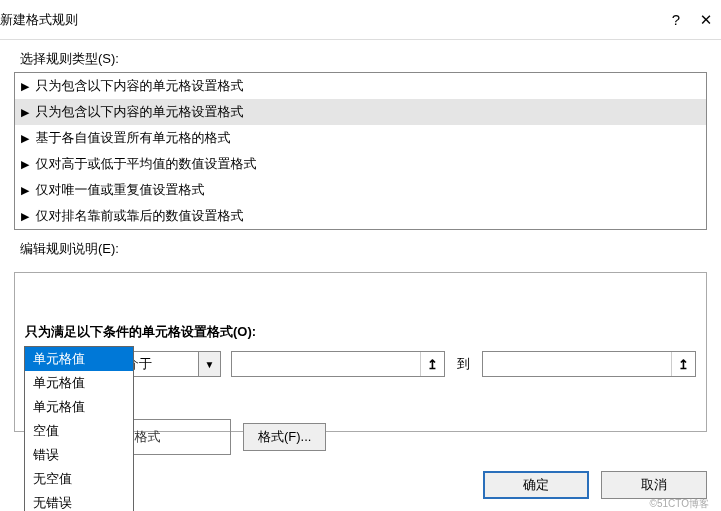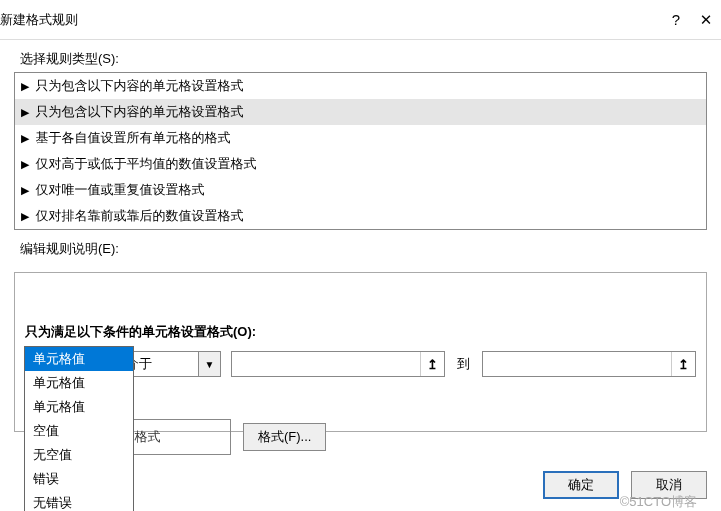--- a/index.html
+++ b/index.html
@@ -25,23 +25,23 @@
   .refedit input { border: 0; outline: 0; flex: 1; padding: 0 6px; font-size: 13px; }
   .refedit .pick { width: 24px; display: flex; align-items: center; justify-content: center; font-weight: bold; border-left: 1px solid #ccc; }
   .to-label { padding: 0 2px; }
   .preview-row { display: flex; align-items: center; gap: 12px; margin-top: 42px; }
   .preview-box { border: 1px solid #888; height: 36px; width: 206px; display: flex; align-items: center; justify-content: center; color: #333; }
   .btn { border: 1px solid #888; background: #efefef; height: 28px; padding: 0 14px; display: flex; align-items: center; justify-content: center; cursor: default; }
   .dropdown { position: absolute; left: 24px; top: 346px; width: 110px; background: #fff; border: 1px solid #666; z-index: 10; }
   .dropdown .opt { padding: 3px 8px; font-size: 13px; }
   .dropdown .opt.selected { background: #0078d7; color: #fff; }
   .footer { position: absolute; right: 14px; bottom: 12px; display: flex; gap: 12px; }
-  .footer .btn { width: 76px; justify-content: center; }
+  .footer .btn { width: 106px; justify-content: center; }
   .footer .btn.primary { border: 2px solid #2a6fbb; }
-  .watermark { position: absolute; right: 24px; bottom: 0px; font-size: 13px; color: #aaa; }
+  .watermark { position: absolute; right: 12px; bottom: 0px; font-size: 10px; color: #aaa; }
 </style>
 </head>
 <body>
 
 <div class="titlebar">
   <span class="title">新建格式规则</span>
   <span class="help">?</span>
   <span class="close">✕</span>
 </div>
 
@@ -101,22 +101,22 @@
     <div class="preview-box">未设定格式</div>
     <div class="btn">格式(F)...</div>
   </div>
 </div>
 
 <div class="dropdown">
   <div class="opt selected">单元格值</div>
   <div class="opt">单元格值</div>
   <div class="opt">单元格值</div>
   <div class="opt">空值</div>
+  <div class="opt">错误</div>
   <div class="opt">无空值</div>
-  <div class="opt">错误</div>
   <div class="opt">无错误</div>
 </div>
 
 <div class="footer">
   <div class="btn primary">确定</div>
   <div class="btn">取消</div>
 </div>
 
 <div class="watermark">©51CTO博客</div>
 

